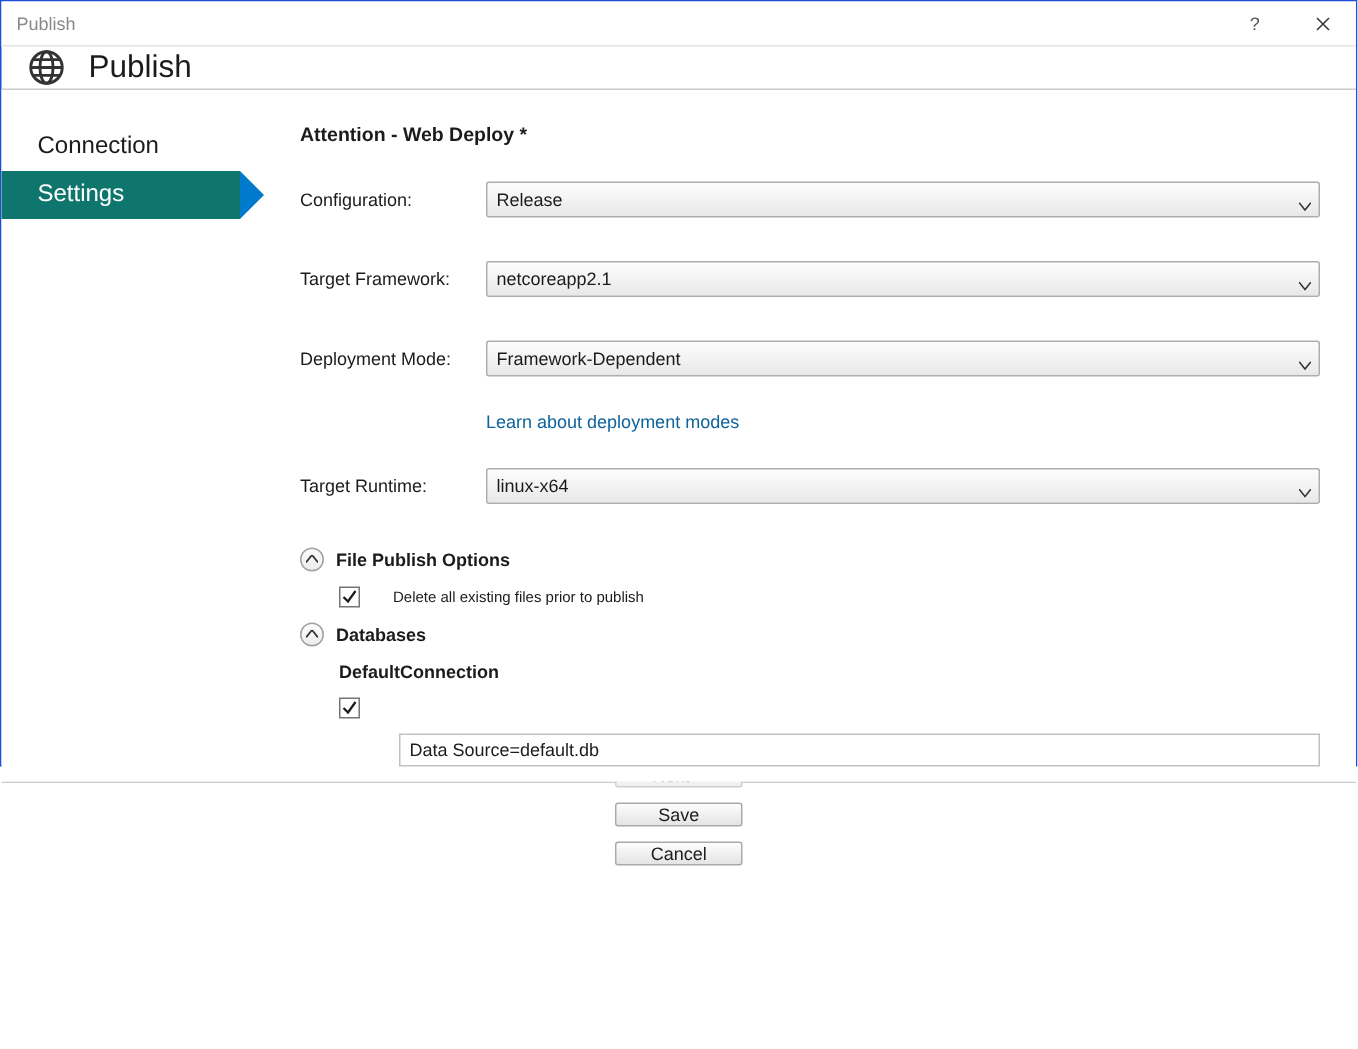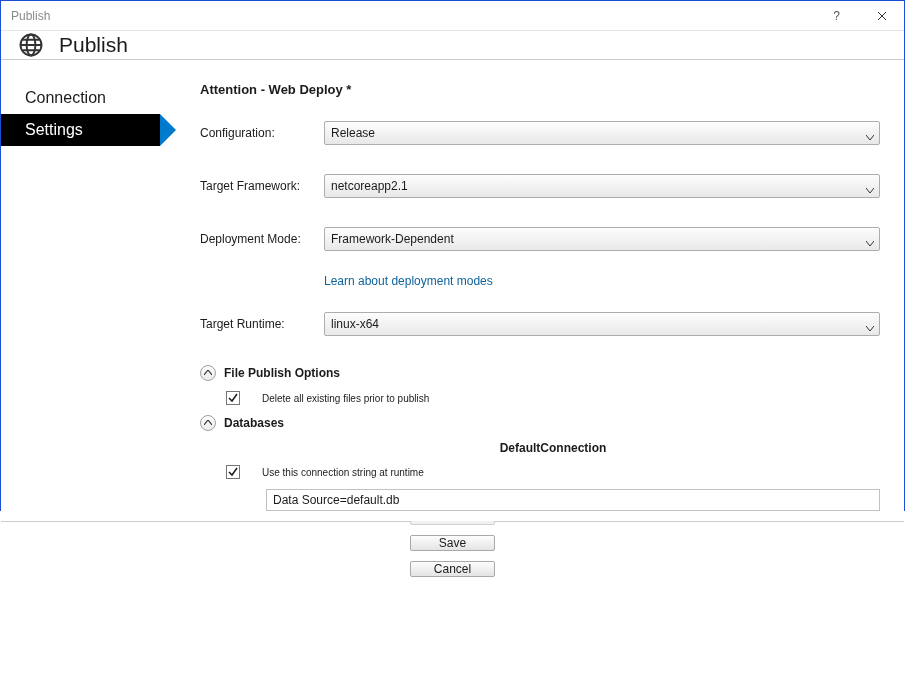--- a/index.html
+++ b/index.html
@@ -61,21 +61,21 @@
   }
   .side-item {
     height: 32px;
     display: flex; align-items: center;
     padding-left: 24px;
     font-size: 16px;
     color: #1b1b1b;
     position: relative;
   }
   .side-item.active {
-    background: #000000;
+    background: #0f766e;
     color: #fff;
     text-align: center;
   }
   .side-item.active::after {
     content: "";
     position: absolute;
     right: -16px; top: 0;
     width: 0; height: 0;
     border-top: 16px solid transparent;
     border-bottom: 16px solid transparent;
@@ -151,21 +151,21 @@
     margin-bottom: 10px;
     font-size: 10px;
   }
   .chk {
     width: 14px; height: 14px;
     border: 1px solid #757575;
     background: #fff;
     display: flex; align-items: center; justify-content: center;
   }
   .chk svg { width: 10px; height: 10px; }
-  .sub-title { font-weight: 600; font-size: 12px; margin: 6px 0 10px 0; text-align: center;}
+  .sub-title { font-weight: 600; font-size: 12px; margin: 6px 0 10px 0;}
   .textbox {
     height: 22px;
     border: 1px solid #c1c1c1;
     background: #fff;
     padding: 0 6px;
     font-size: 12px;
     display: flex; align-items: center;
     margin-left: 40px;
   }
   .footer {
@@ -321,21 +321,20 @@
           <span class="section-title">Databases</span>
         </div>
         <div class="section-body">
           <div class="sub-title">DefaultConnection</div>
           <div class="checkbox-row">
             <span class="chk">
               <svg viewBox="0 0 10 10">
                   <path d="M1 5 L4 8 L9 1" fill="none" stroke="#1b1b1b" stroke-width="1.5"></path>
                 </svg>
             </span>
-            <span>Use this connection string at runtime</span>
           </div>
           <div class="textbox">
             <span>Data Source=default.db</span>
           </div>
         </div>
       </div>
 
     </div>
   </div>
 

